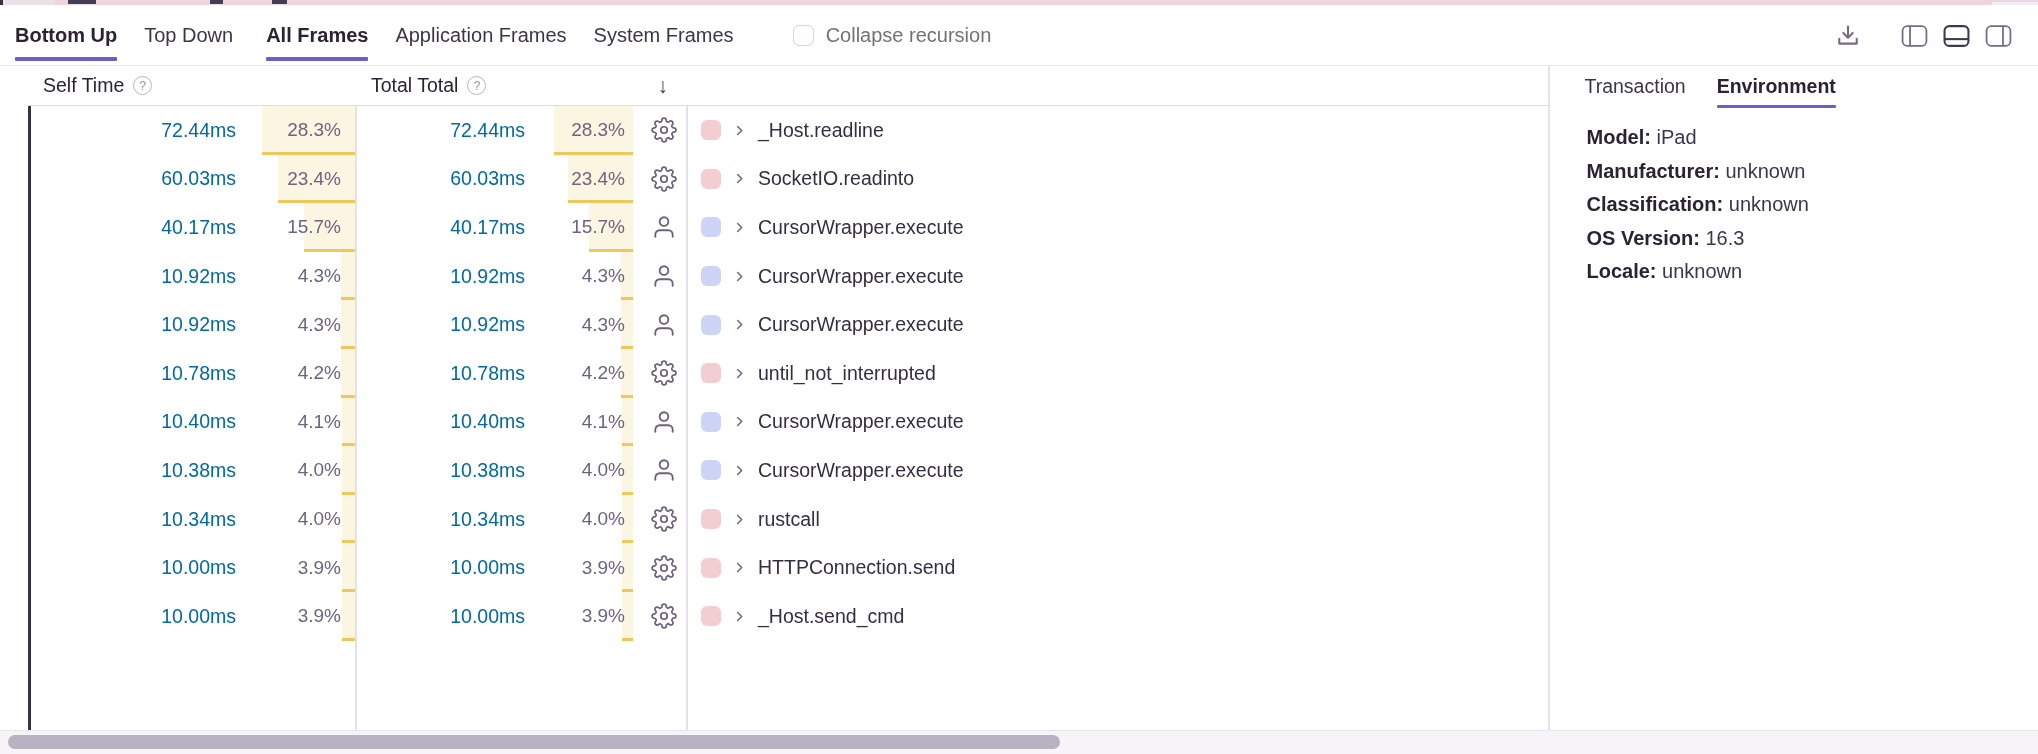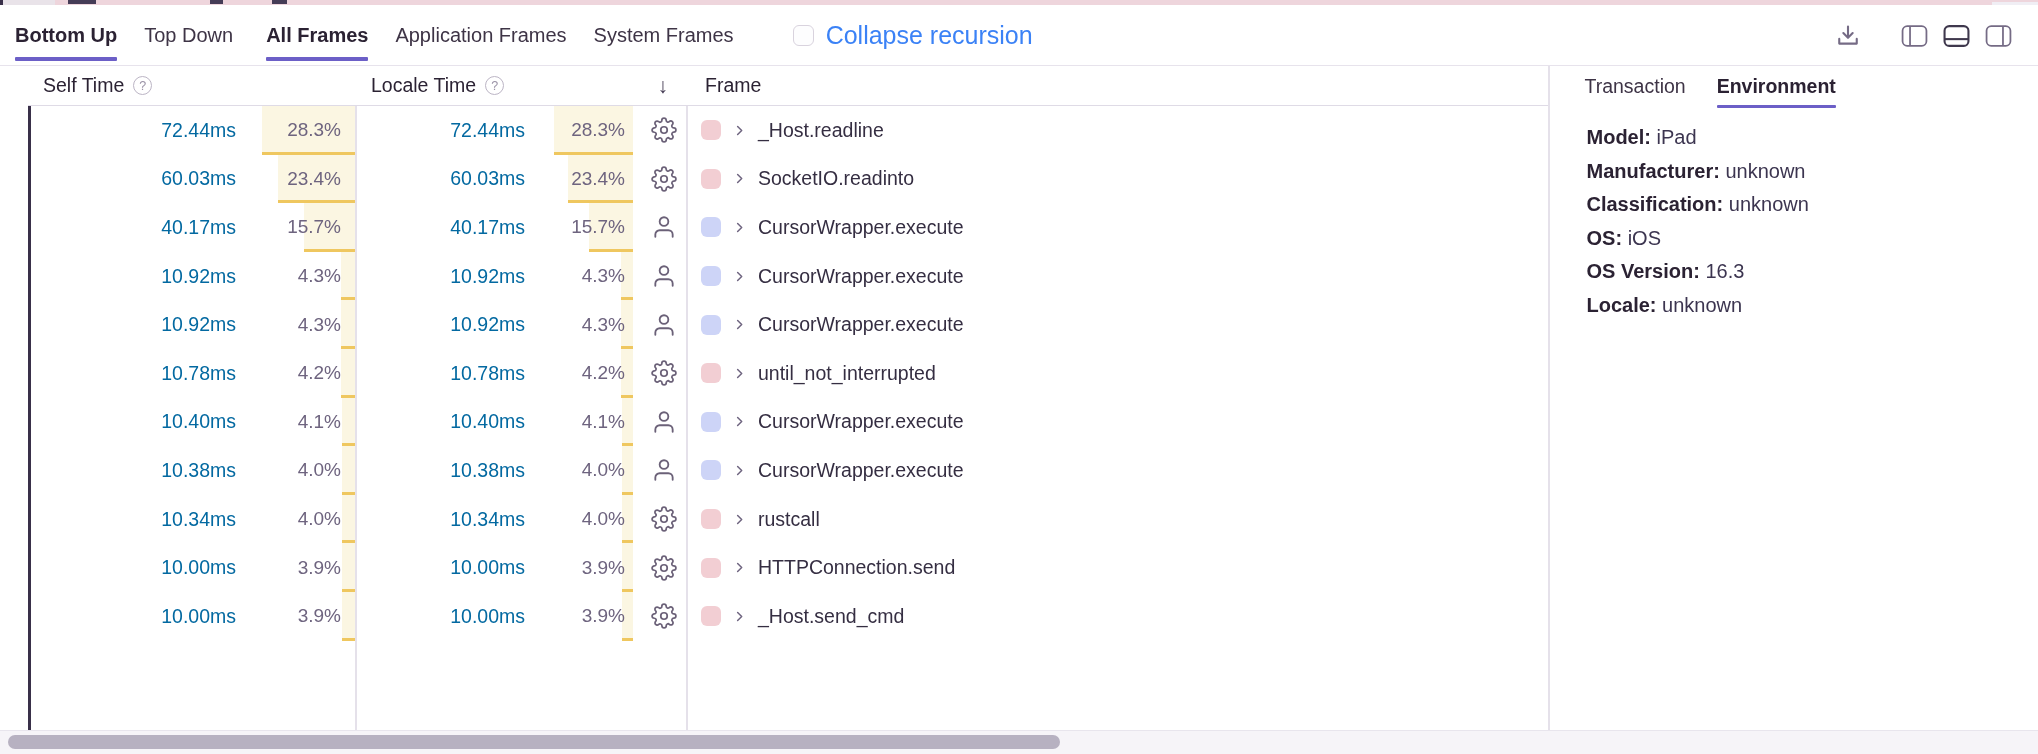--- a/index.html
+++ b/index.html
@@ -19,21 +19,21 @@
   .tabbar{position:absolute;top:5px;left:0;right:0;height:61px;background:#fff;
     border-bottom:1px solid #e7e3ec;display:flex;align-items:center;padding-left:15px;box-sizing:border-box;}
   .tabgroup{display:flex;height:100%;}
   .vtab{font-size:20px;color:#3e3446;margin-right:27px;position:relative;height:100%;
     display:flex;align-items:center;cursor:pointer;white-space:nowrap;}
   .vtab.active{font-weight:bold;color:#2b2233;}
   .vtab.active::after{content:"";position:absolute;left:0;right:0;bottom:4px;height:4px;
     background:var(--accent);border-radius:1px;}
   .cr-wrap{display:flex;align-items:center;margin-left:32px;gap:12px;}
   .checkbox{width:21px;height:21px;border-radius:6px;border:1.5px solid #d9d3de;background:#fdfdfe;box-sizing:border-box;}
-  .cr-label{font-size:25px;color:#3b82f6;}
+  .cr-label{font-size:20px;color:#737373;}
 
   .toolbar{position:absolute;right:26px;top:5px;height:61px;display:flex;align-items:center;gap:15px;}
   .tbtn{display:flex;align-items:center;justify-content:center;cursor:pointer;color:#756b85;}
   .tbtn.first-dock{margin-left:24px;}
   .tbtn.active{color:#3f384d;}
 
   
   .body{position:absolute;top:66px;left:0;right:0;bottom:23px;background:#fff;margin-left:28px;}
   .leftbar{position:absolute;left:0;top:0;bottom:0;width:3px;background:#393049;}
   .vdiv{position:absolute;top:0;bottom:0;width:1.5px;background:#e5e1ea;}
@@ -151,26 +151,23 @@
     <div class="vdiv" style="left:327px;"></div>
     <div class="vdiv" style="left:658px;"></div>
     <div class="vdiv" style="left:1520px;"></div>
 
     <div class="thead">
       <div class="th th-self">
         <span>Self Time</span>
         <span class="help">?</span>
       </div>
       <div class="th th-total">
-        <span>Locale Time</span>
+        <span>Total Total</span>
         <span class="help">?</span>
         <span class="sortarrow">↓</span>
-      </div>
-      <div class="th th-frame">
-        <span>Frame</span>
       </div>
     </div>
 
     <div class="rows" id="rows">
   <div class="row">
     <div class="c1">
       <div class="pbar" style="width: 92.541px;"></div>
       <span class="ms">72.44ms</span>
       <span class="pct">28.3%</span>
     </div>
@@ -457,21 +454,20 @@
 
     <div class="panel">
       <div class="ptabs" id="panel-tabs">
           <div class="ptab">Transaction</div>
           <div class="ptab active">Environment</div>
         </div>
       <div class="pfields" id="panel-fields">
           <div class="pfield"><span class="lbl">Model: </span><span>iPad</span></div>
           <div class="pfield"><span class="lbl">Manufacturer: </span><span>unknown</span></div>
           <div class="pfield"><span class="lbl">Classification: </span><span>unknown</span></div>
-          <div class="pfield"><span class="lbl">OS: </span><span>iOS</span></div>
           <div class="pfield"><span class="lbl">OS Version: </span><span>16.3</span></div>
           <div class="pfield"><span class="lbl">Locale: </span><span>unknown</span></div>
         </div>
     </div>
   </div>
 
   <div class="scrollbar">
     <div class="thumb"></div>
   </div>
 </div>

